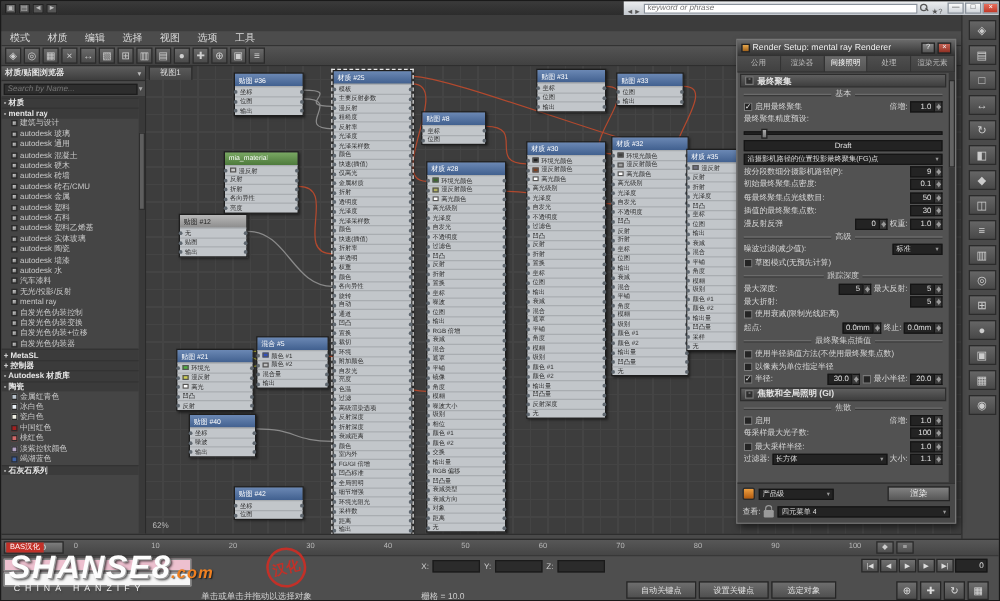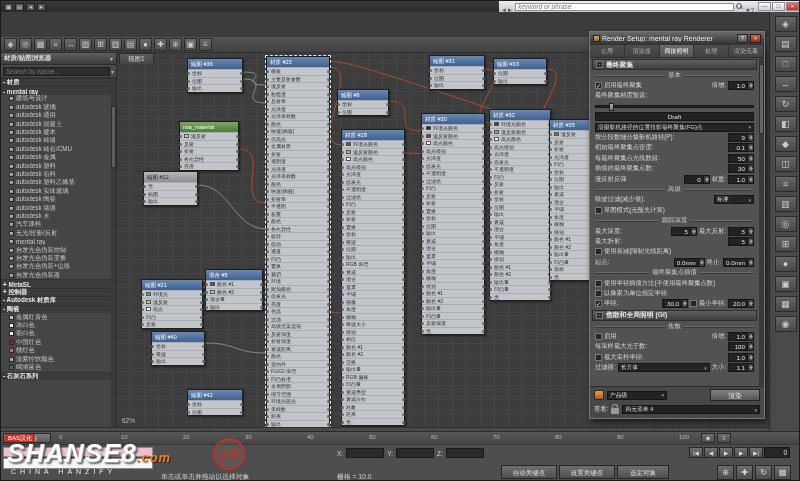--- a/index.html
+++ b/index.html
@@ -162,20 +162,29 @@
       <span class="mag"></span>
       <span id="ic-right"><span class="ic-btn">★</span><span class="ic-btn">?</span></span>
       <span class="winbtns" id="winbtns">
           <span class="winbtn">—</span>
           <span class="winbtn">□</span>
           <span class="winbtn close">×</span>
         </span>
     </div>
   </div>
 
+  <div class="menubar" id="menubar">
+      <span class="menu-item">模式</span>
+      <span class="menu-item">材质</span>
+      <span class="menu-item">编辑</span>
+      <span class="menu-item">选择</span>
+      <span class="menu-item">视图</span>
+      <span class="menu-item">选项</span>
+      <span class="menu-item">工具</span>
+    </div>
   <div class="toolbar" id="toolbar">
       <div class="tb-btn">◈</div>
       <div class="tb-btn">◎</div>
       <div class="tb-btn">▦</div>
       <div class="tb-btn">×</div>
       <div class="tb-btn">↔</div>
       <div class="tb-btn">▧</div>
       <div class="tb-btn">⊞</div>
       <div class="tb-btn">▥</div>
       <div class="tb-btn">▤</div>

